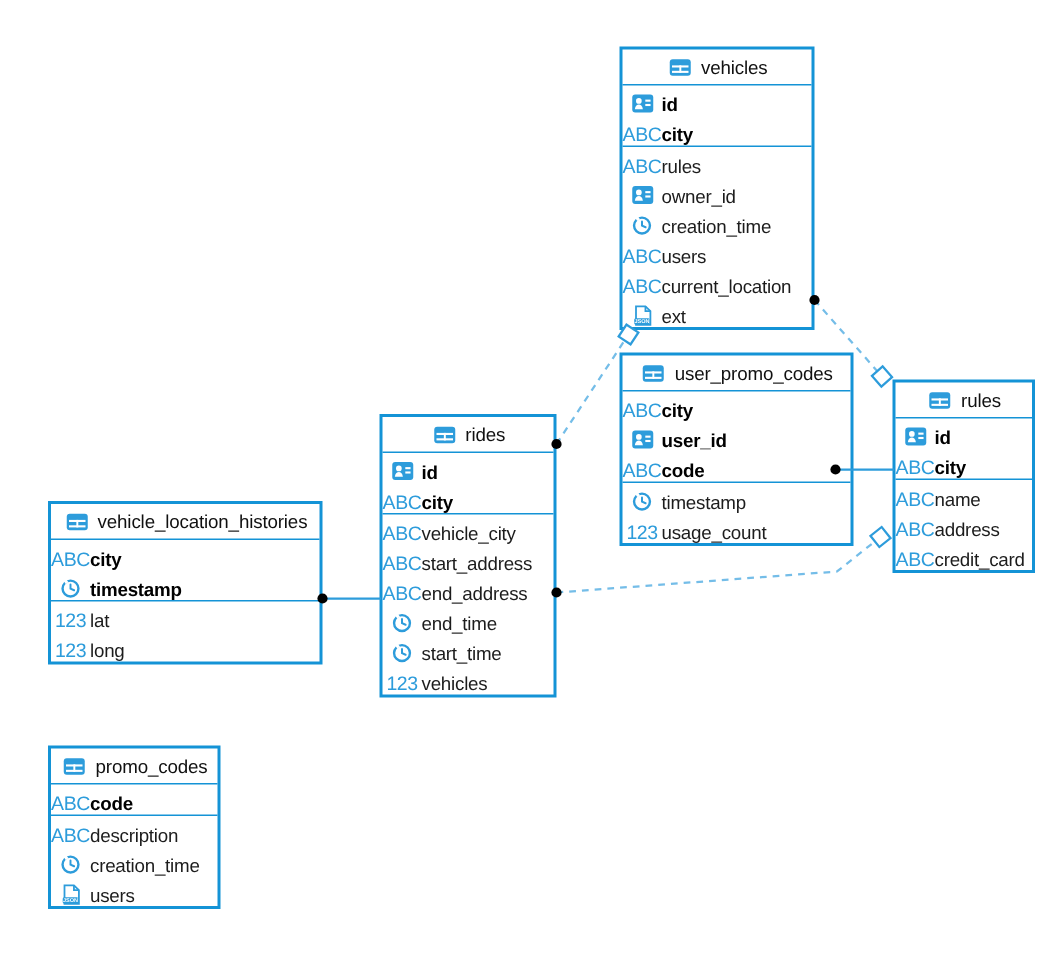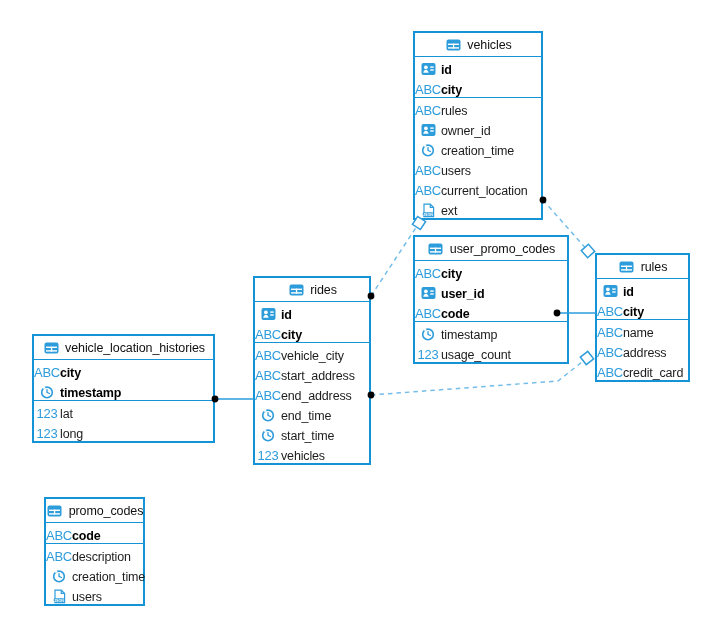--- a/index.html
+++ b/index.html
@@ -346,21 +346,21 @@
             <span class="fname">lat</span>
           </div>
           <div class="row">
             <span class="icon">
               <span class="txt-icon">123</span>
             </span>
             <span class="fname">long</span>
           </div>
         </div>
       </div>
-      <div class="table" style="left: 44px; top: 497px; width: 101px;">
+      <div class="table" style="left: 32px; top: 497px; width: 115px;">
         <div class="thead">
           <span class="icon">
             <svg width="15" height="12" viewBox="0 0 15 12">
        <rect x="0.5" y="0.5" width="14" height="11" rx="2" fill="#2d9cdb"></rect>
        <rect x="2" y="4.6" width="11" height="1.4" fill="#fff"></rect>
        <rect x="2" y="8.2" width="11" height="1.4" fill="#fff"></rect>
        <rect x="6.9" y="4.6" width="1.3" height="5" fill="#fff"></rect>
      </svg>
           </span>
           <span class="tname">promo_codes</span>

